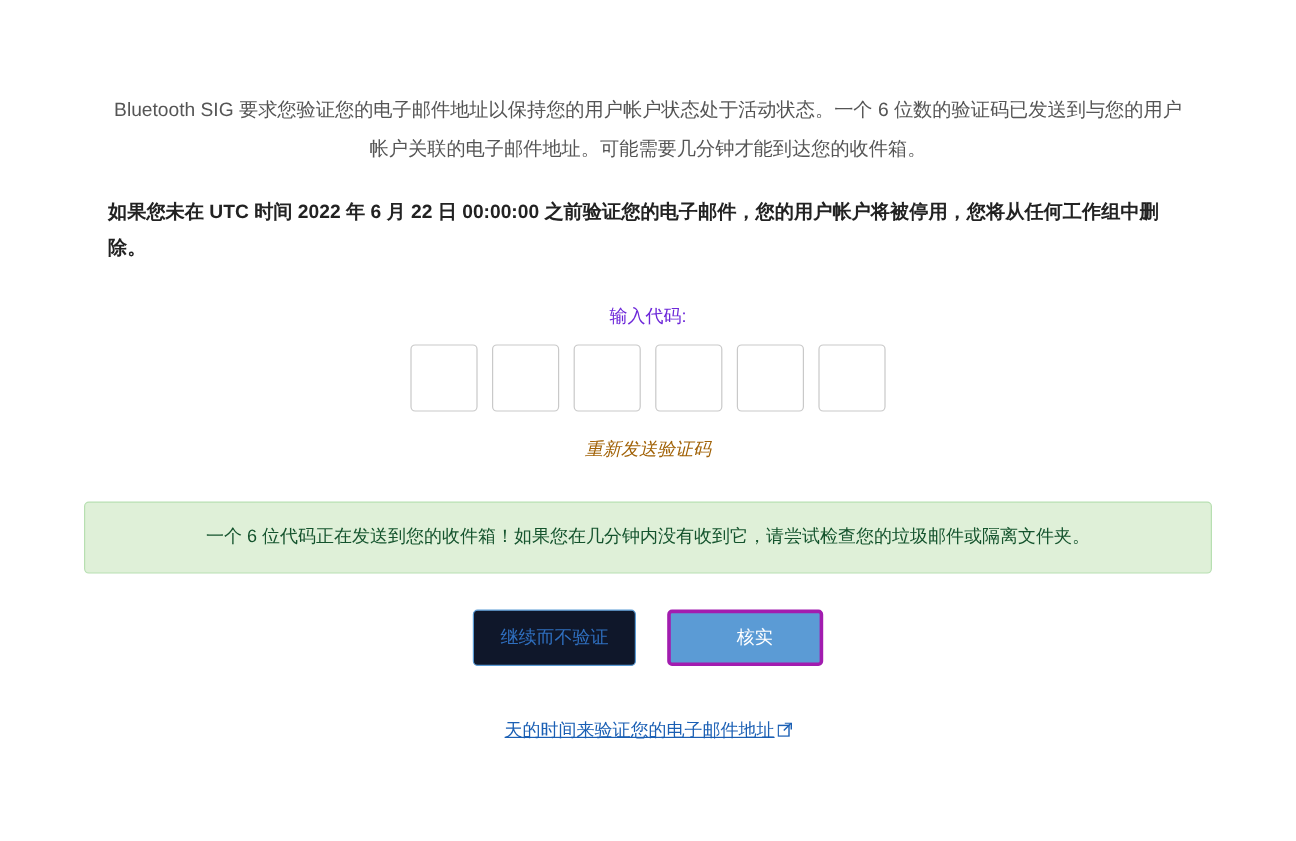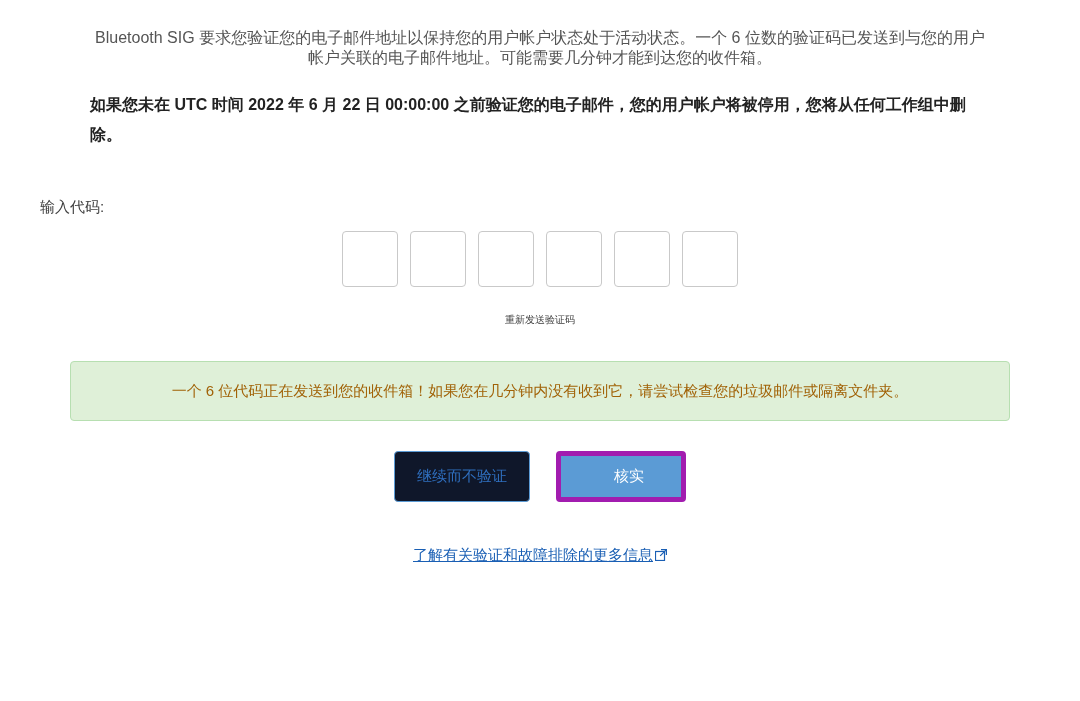--- a/index.html
+++ b/index.html
@@ -23,44 +23,45 @@
   }
   .headline {
     text-align: center;
     font-size: 17px;
     font-weight: bold;
     color: #222222;
     margin-top: 36px;
     letter-spacing: 0.2px;
   }
   .intro {
-    margin-top: 28px;
+    margin-top: 77px;
     text-align: center;
     font-size: 16px;
     color: #555555;
-    line-height: 20px;
+    line-height: 32px;
     max-width: 900px;
     margin-left: auto;
     margin-right: auto;
   }
   .warning {
     margin-top: 22px;
     text-align: left;
     font-size: 16px;
     font-weight: bold;
     color: #222222;
     line-height: 30px;
     max-width: 900px;
     margin-left: auto;
     margin-right: auto;
   }
   .code-label {
-    margin-top: 48px;
+    margin-top: 31px;
+    text-align: center;
     font-size: 15px;
-    color: #404040;
+    color: #6d28d9;
   }
   .code-boxes {
     margin-top: 14px;
     display: flex;
     justify-content: center;
     gap: 12px;
   }
   .code-box {
     width: 56px;
     height: 56px;
@@ -72,32 +73,33 @@
     color: #333333;
     font-family: "Liberation Sans", sans-serif;
     box-sizing: border-box;
     outline: none;
   }
   .resend-wrap {
     margin-top: 22px;
     text-align: center;
   }
   .resend-link {
-    font-size: 10px;
-    color: #404040;
+    font-size: 15px;
+    color: #a16207;
     text-decoration: none;
     cursor: pointer;
+    font-style: italic;
   }
   .alert {
     margin: 34px auto 0 auto;
     max-width: 940px;
     background: #dff0d8;
     border: 1px solid #b7dfb1;
     border-radius: 4px;
-    color: #a16207;
+    color: #14532d;
     font-size: 15px;
     text-align: center;
     padding: 18px 20px;
     line-height: 22px;
     box-sizing: border-box;
   }
   .actions {
     margin-top: 30px;
     display: flex;
     justify-content: center;
@@ -113,21 +115,21 @@
     min-width: 130px;
     text-align: center;
   }
   .btn-secondary {
     background: #0f172a;
     border: 1px solid #5b9bd5;
     color: #2f6fbf;
   }
   .btn-primary {
     background: #5b9bd5;
-    border: 5px solid #a21caf;
+    border: 3px solid #a21caf;
     color: #ffffff;
     padding-left: 38px;
   }
   .footer-link-wrap {
     margin-top: 44px;
     text-align: center;
   }
   .footer-link {
     font-size: 15px;
     color: #1a5fb4;
@@ -166,20 +168,20 @@
   </div>
 
   <div class="alert">一个 6 位代码正在发送到您的收件箱！如果您在几分钟内没有收到它，请尝试检查您的垃圾邮件或隔离文件夹。</div>
 
   <div class="actions">
     <button class="btn btn-secondary">继续而不验证</button>
     <button class="btn btn-primary">核实</button>
   </div>
 
   <div class="footer-link-wrap">
-    <a class="footer-link"><span>了解有关验证和故障排除的更多信息</span><span class="ext-icon"><svg width="12" height="12" viewBox="0 0 12 12" aria-hidden="true">
+    <a class="footer-link"><span>天的时间来验证您的电子邮件地址</span><span class="ext-icon"><svg width="12" height="12" viewBox="0 0 12 12" aria-hidden="true">
             <rect x="0.5" y="2.5" width="9" height="9" fill="none" stroke="#1a5fb4" stroke-width="1.2"></rect>
             <path d="M6 0.6h5.4V6" fill="none" stroke="#1a5fb4" stroke-width="1.2"></path>
             <path d="M5.2 6.8L11.2 0.8" stroke="#1a5fb4" stroke-width="1.2"></path>
           </svg></span></a>
   </div>
 
 </div>
 
 </body></html>

